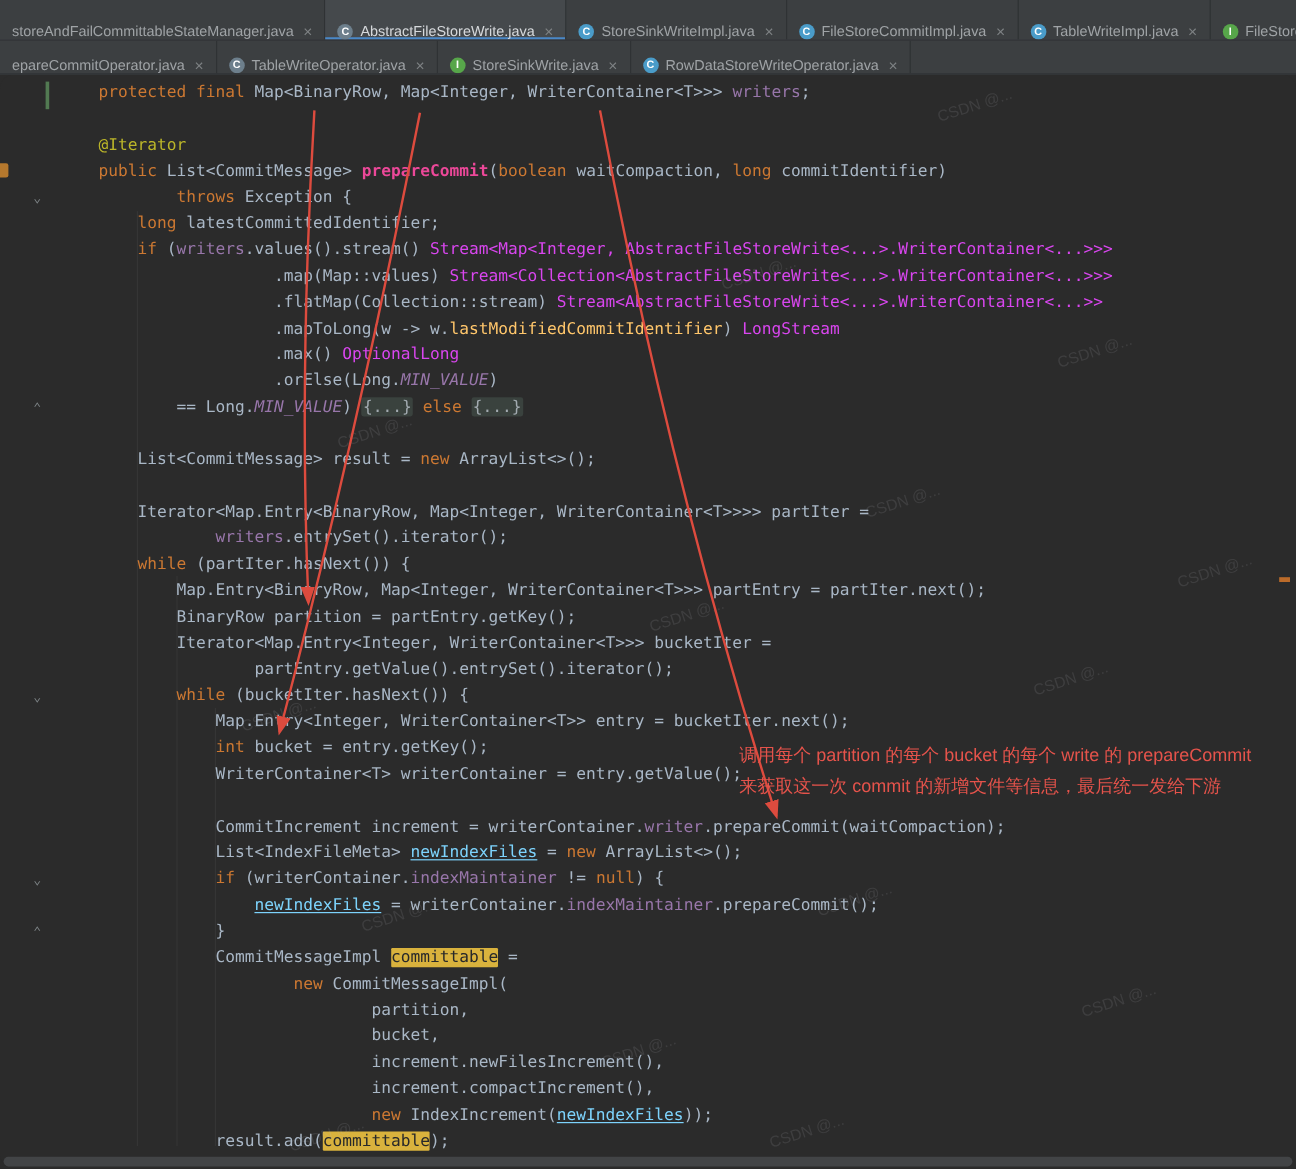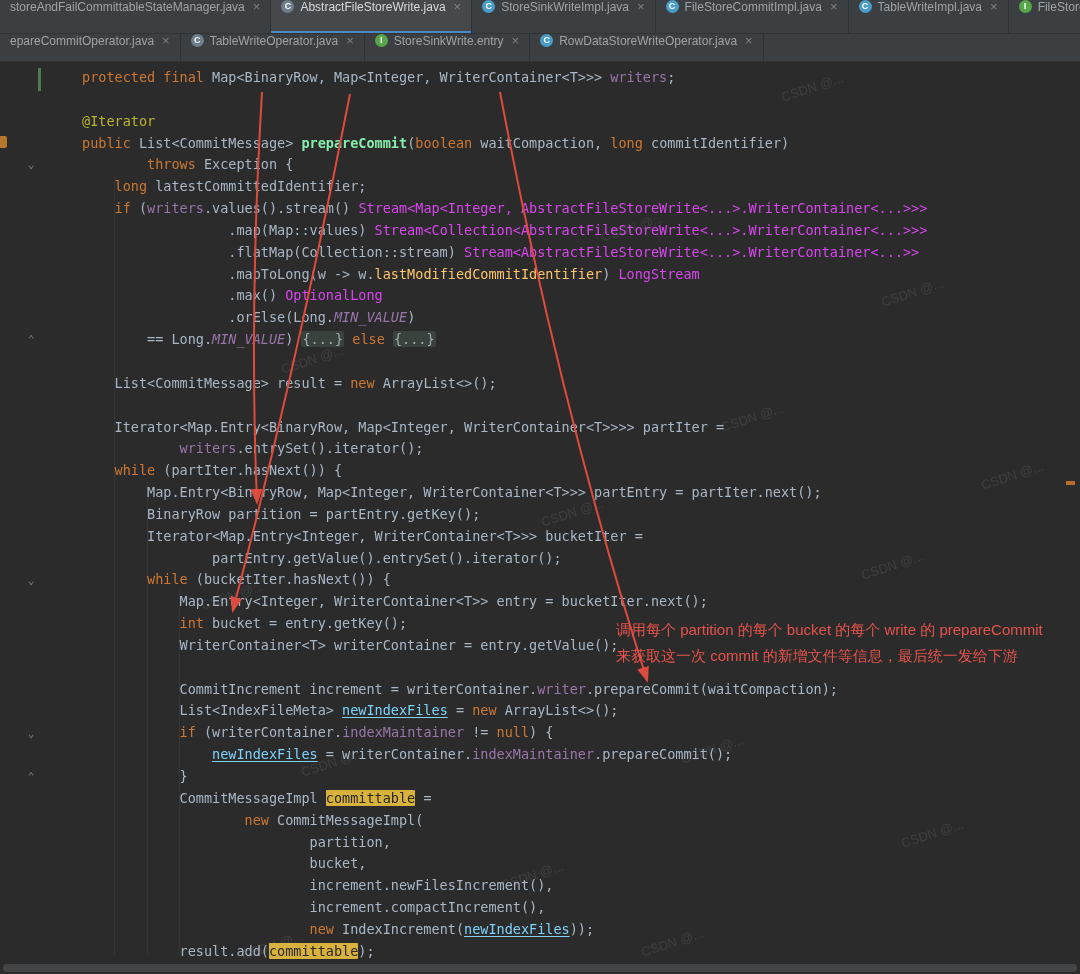--- a/index.html
+++ b/index.html
@@ -3,37 +3,37 @@
 <meta charset="utf-8">
 <style>
   html,body{margin:0;padding:0;background:#2b2b2b;}
   body{position:relative;width:1080px;height:974px;overflow:hidden;font-family:"Liberation Sans",sans-serif;}
 
   
   .tabbar{position:absolute;top:0;left:0;width:1080px;height:62px;background:#3c3f41;z-index:6;}
   .tabrow{display:flex;align-items:stretch;overflow:hidden;border-bottom:1px solid #313437;background:#3c3f41;}
   .tabrow.r1{height:33px;}
   .tabrow.r2{height:27px;}
-  .tab{display:flex;align-items:flex-start;padding:0 10px;border-right:1px solid #2f3234;
+  .tab{display:flex;align-items:flex-end;padding:0 10px;border-right:1px solid #2f3234;
        color:#9fa3a6;font:12px "Liberation Sans",sans-serif;white-space:nowrap;cursor:default;flex:none;}
   .tab.sel{background:#45494c;box-shadow:inset 0 -2px 0 #4a88c7;color:#d6d9dc;}
   .ticon{display:inline-block;width:13px;height:13px;border-radius:50%;color:#fff;
          font:bold 9px/13px "Liberation Sans",sans-serif;text-align:center;margin-right:6px;flex:none;}
   .tclose{margin-left:8px;color:#7e8284;font-size:13px;line-height:13px;}
 
   
   .editor{position:absolute;top:62px;left:0;width:1080px;height:912px;background:#2b2b2b;overflow:hidden;z-index:1;border-radius:12px;}
   #code{position:absolute;top:0;left:0;right:14px;padding:5px 0 0 82px;
         font:13.5px/21.85px "DejaVu Sans Mono","Liberation Mono",monospace;color:#a9b7c6;z-index:1;}
   .cl{height:21.85px;white-space:pre;}
   .t-k{color:#cc7832;}
   .t-d{color:#a9b7c6;}
   .t-f{color:#9876aa;}
   .t-fi{color:#9876aa;font-style:italic;}
-  .t-m{color:#86efac;font-weight:bold;}
+  .t-m{color:#ec4899;font-weight:bold;}
   .t-y{color:#ffc66b;text-align:center;}
   .t-a{color:#bbb529;}
   .t-h{color:#d946ef;}
   .t-fo{color:#a2aab0;background:#3a423e;border-radius:2px;padding:0 1px;}
   .t-hl{background:#d9b23d;color:#27282a;border-radius:1px;}
   .t-u{color:#7dd3fc;text-decoration:underline;text-underline-offset:2px;}
 
   .guide{position:absolute;width:1px;background:rgba(255,255,255,0.05);z-index:1;}
   .fold{position:absolute;left:24px;width:14px;text-align:center;color:#7e8487;
         font:11px "DejaVu Sans Mono",monospace;z-index:2;}
@@ -89,21 +89,21 @@
         <span>epareCommitOperator.java</span>
         <span class="tclose">×</span>
       </div>
       <div class="tab">
         <span class="ticon" style="background: rgb(109, 127, 140);">C</span>
         <span>TableWriteOperator.java</span>
         <span class="tclose">×</span>
       </div>
       <div class="tab">
         <span class="ticon" style="background: rgb(87, 166, 74);">I</span>
-        <span>StoreSinkWrite.entry</span>
+        <span>StoreSinkWrite.java</span>
         <span class="tclose">×</span>
       </div>
       <div class="tab">
         <span class="ticon" style="background: rgb(74, 156, 201);">C</span>
         <span>RowDataStoreWriteOperator.java</span>
         <span class="tclose">×</span>
       </div>
     </div>
   </div>
 

